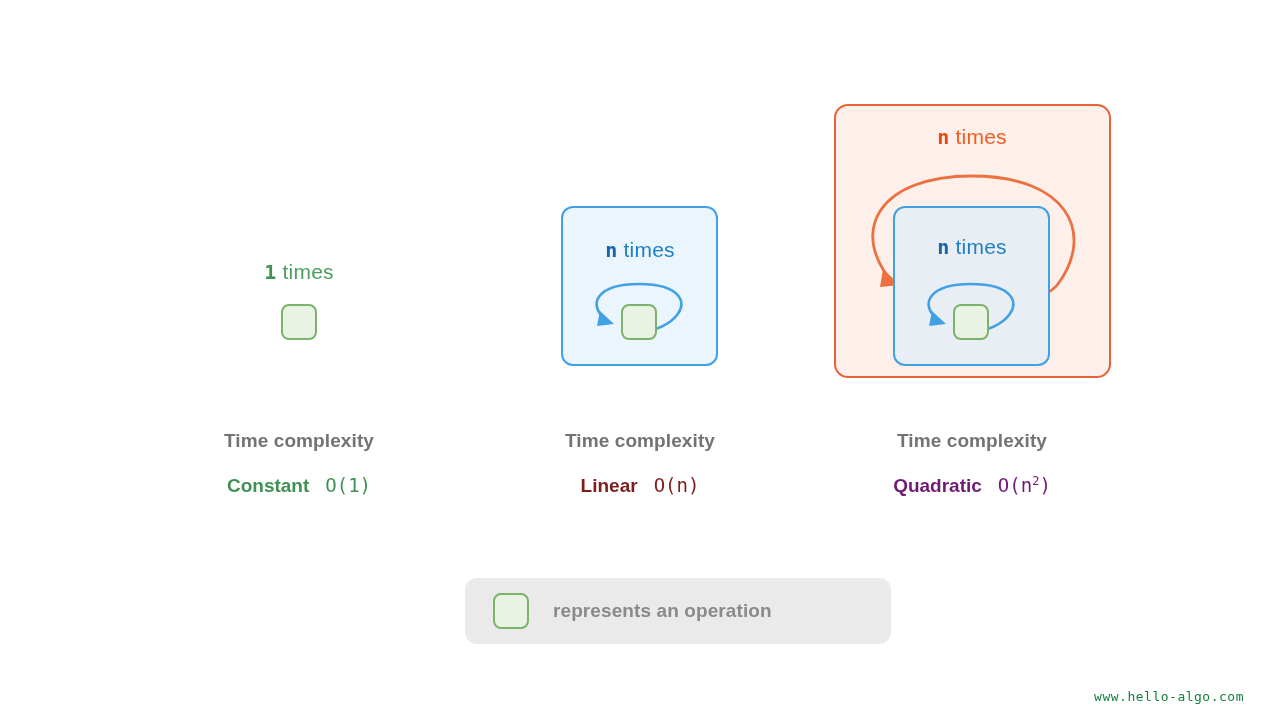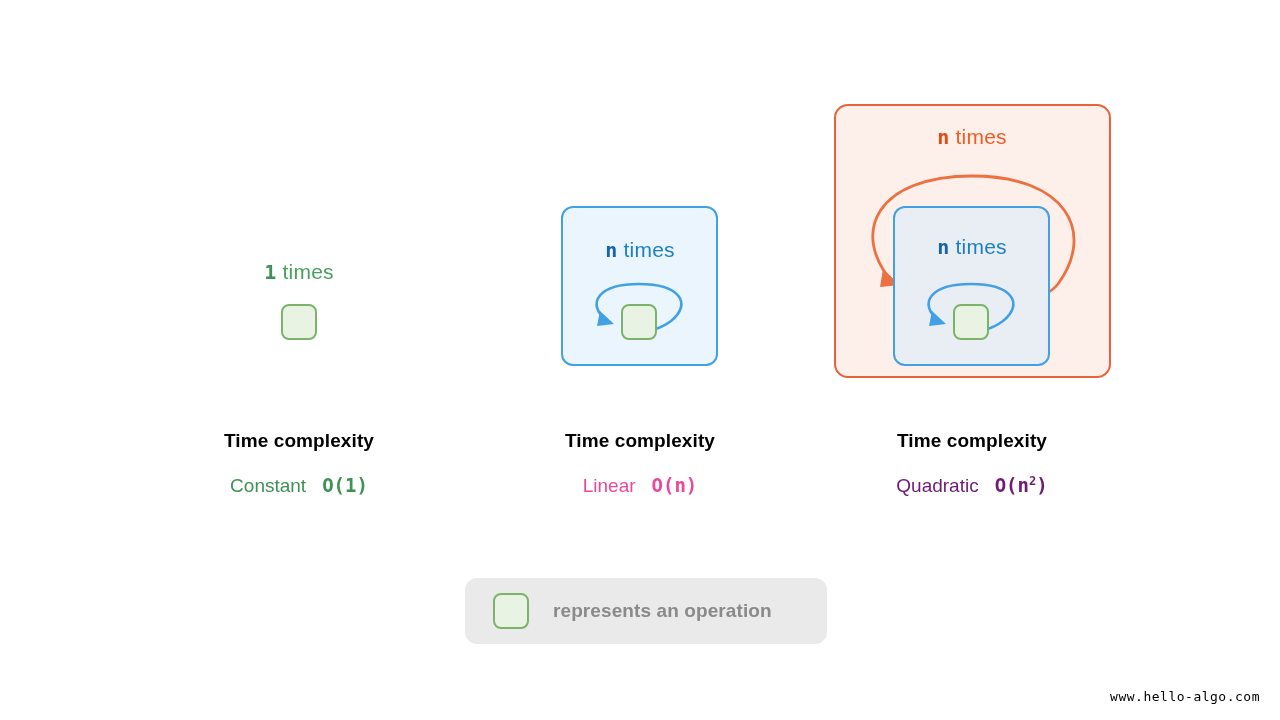--- a/index.html
+++ b/index.html
@@ -88,52 +88,52 @@
   
   .caption {
     position: absolute;
     width: 280px;
     text-align: center;
   }
   .caption .title {
     display: block;
     font-size: 19px;
     font-weight: bold;
-    color: #000000;
+    color: #737373;
     letter-spacing: 0.1px;
   }
   .caption .value {
     display: block;
     margin-top: 22px;
     font-size: 19px;
     font-weight: bold;
     white-space: nowrap;
   }
-  .caption .value .name { font-weight: normal; }
+  .caption .value .name { font-weight: bold; }
   .caption .value .bigo {
     font-family: "DejaVu Sans Mono", "Liberation Mono", monospace;
-    font-weight: bold;
+    font-weight: normal;
     font-size: 19px;
     margin-left: 16px;
   }
   .caption .value .bigo sup {
     font-size: 12px;
     vertical-align: super;
     line-height: 0;
   }
   .caption.green .value { color: #3f9253; }
-  .caption.blue  .value { color: #ec4899; }
+  .caption.blue  .value { color: #7f1d1d; }
   .caption.orange .value { color: #701a75; }
 
   
   .legend {
     position: absolute;
     left: 465px;
     top: 578px;
-    width: 362px;
+    width: 426px;
     height: 66px;
     background: #eaeaea;
     border-radius: 12px;
     display: flex;
     align-items: center;
   }
   .legend .swatch {
     position: relative;
     margin-left: 28px;
     width: 36px;
@@ -148,25 +148,25 @@
     margin-left: 24px;
     font-size: 19px;
     font-weight: bold;
     color: #8a8a8a;
     letter-spacing: 0.1px;
   }
 
   
   .watermark {
     position: absolute;
-    right: 20px;
+    right: 36px;
     bottom: 16px;
     font-family: "DejaVu Sans Mono", "Liberation Mono", monospace;
     font-size: 13px;
-    color: #000000;
+    color: #15803d;
     letter-spacing: 0.5px;
   }
 </style>
 </head>
 <body>
 
 <div class="stage">
 
   <div class="panel">
 

